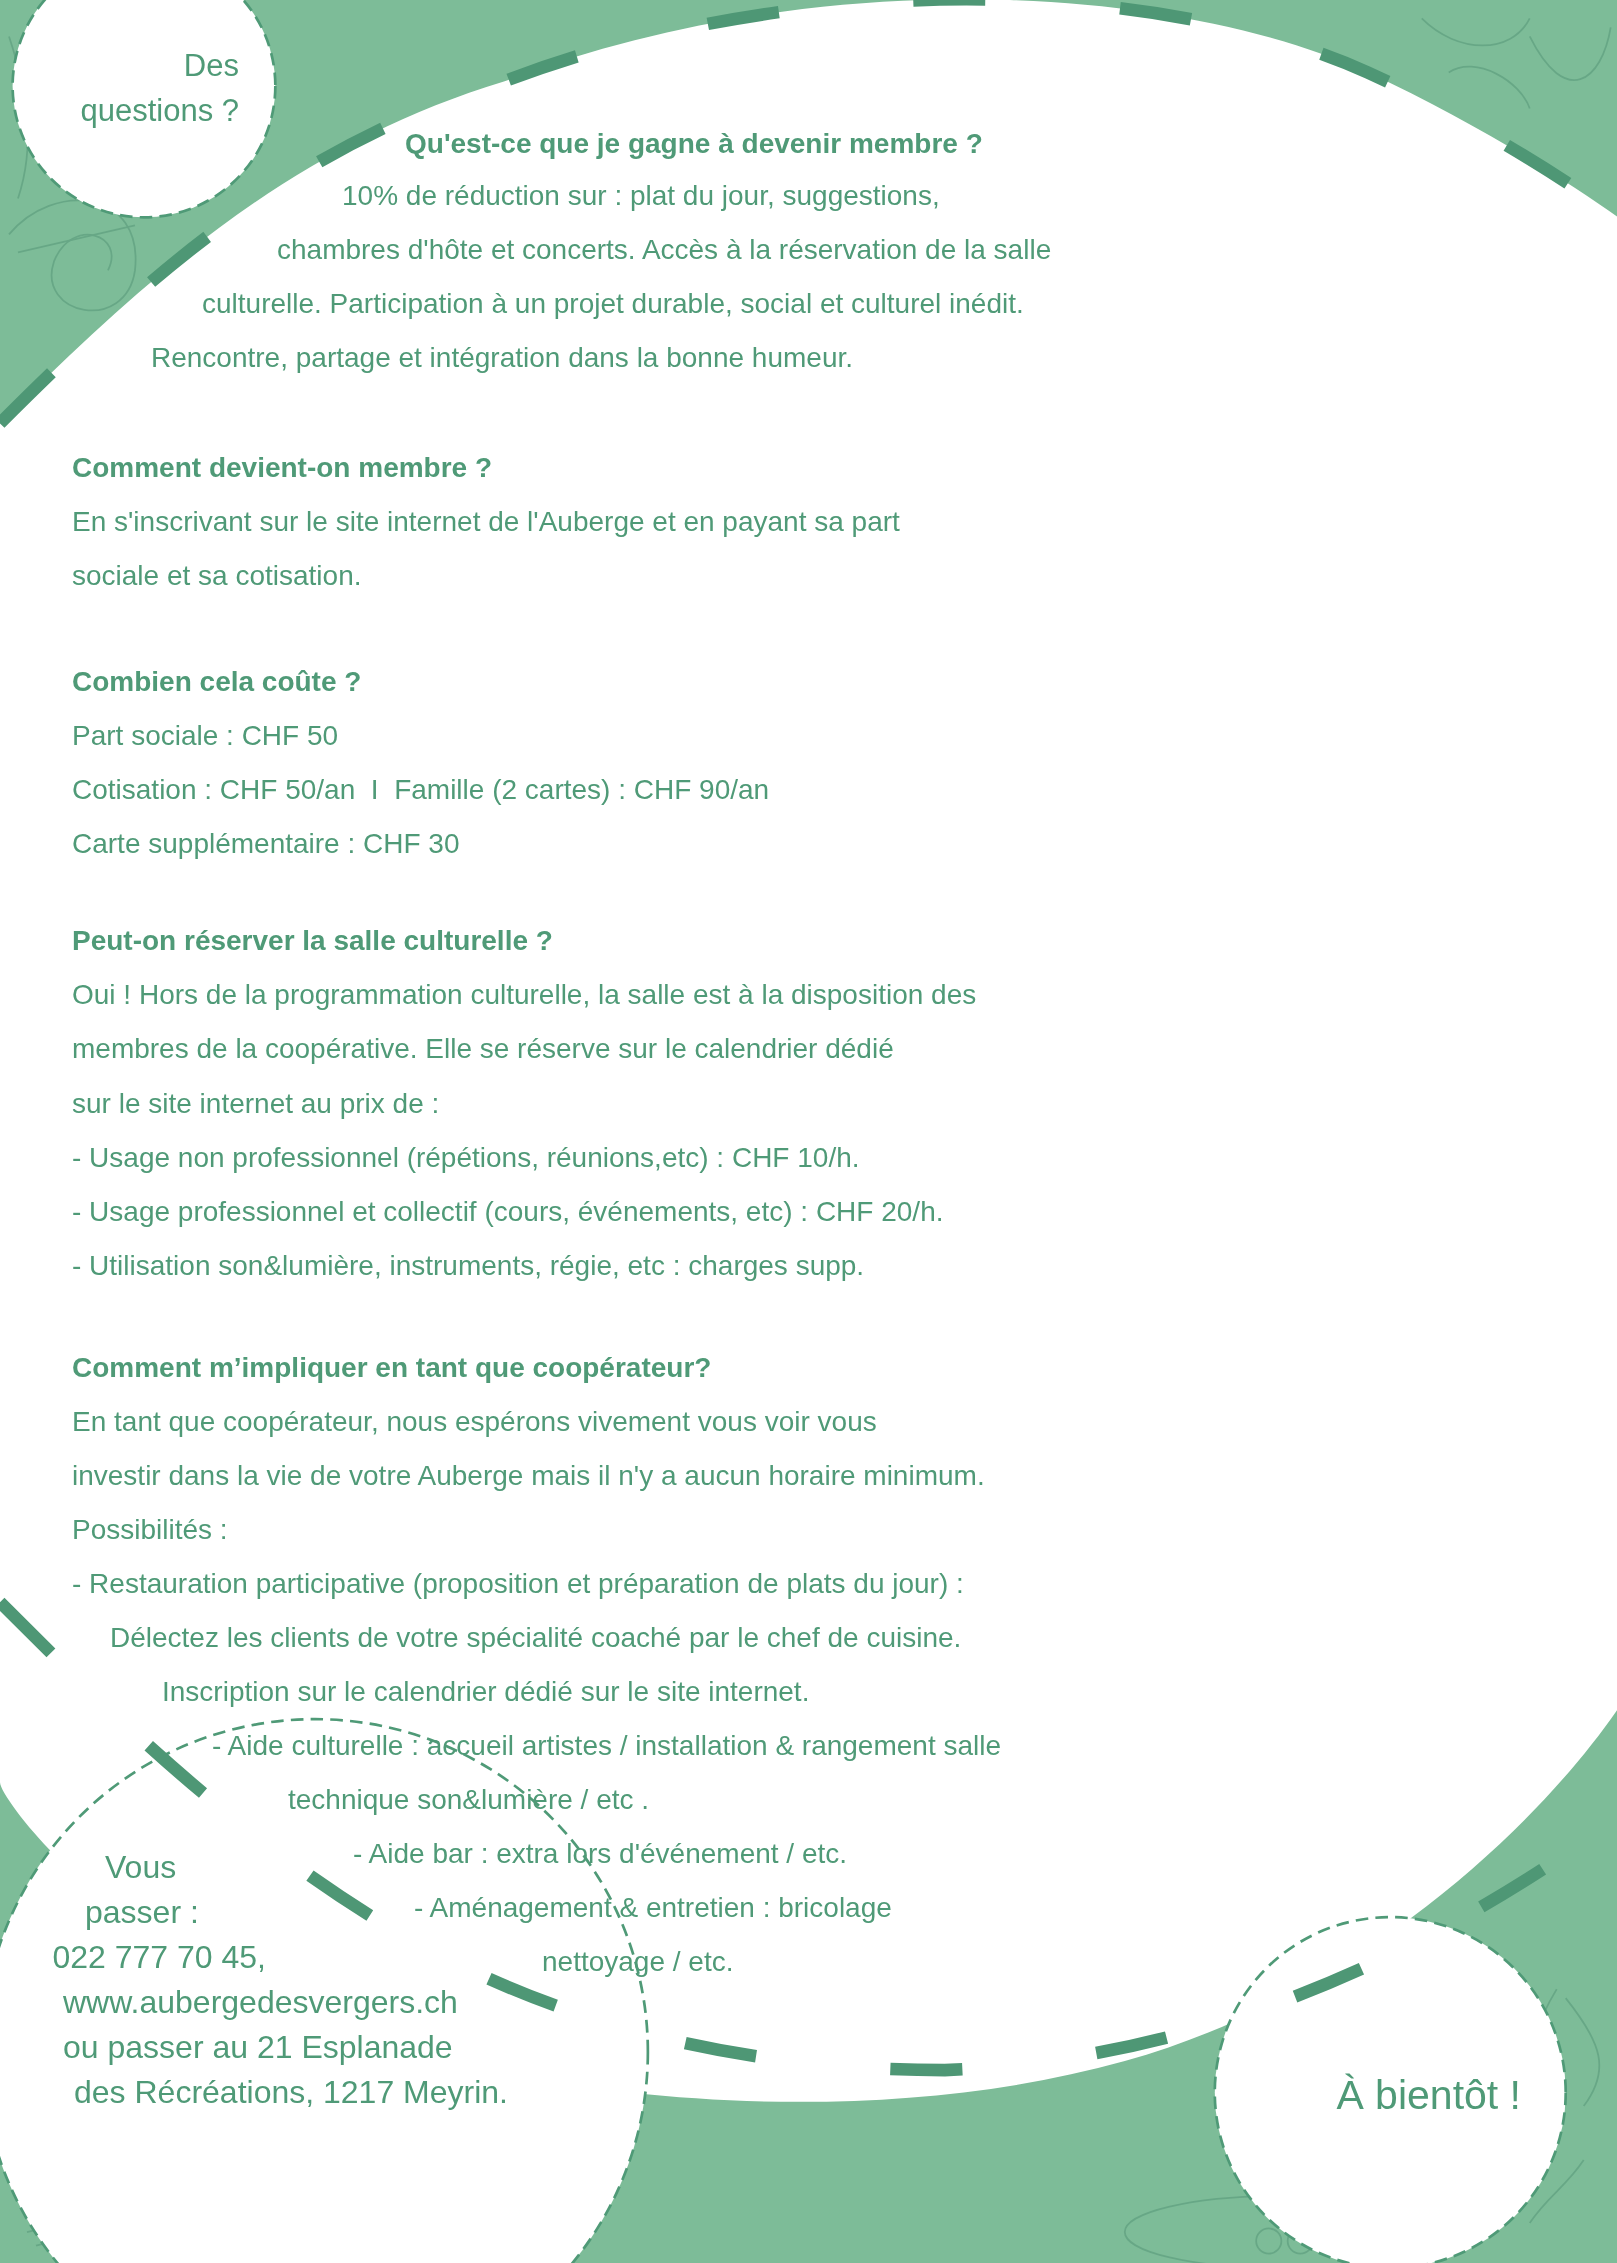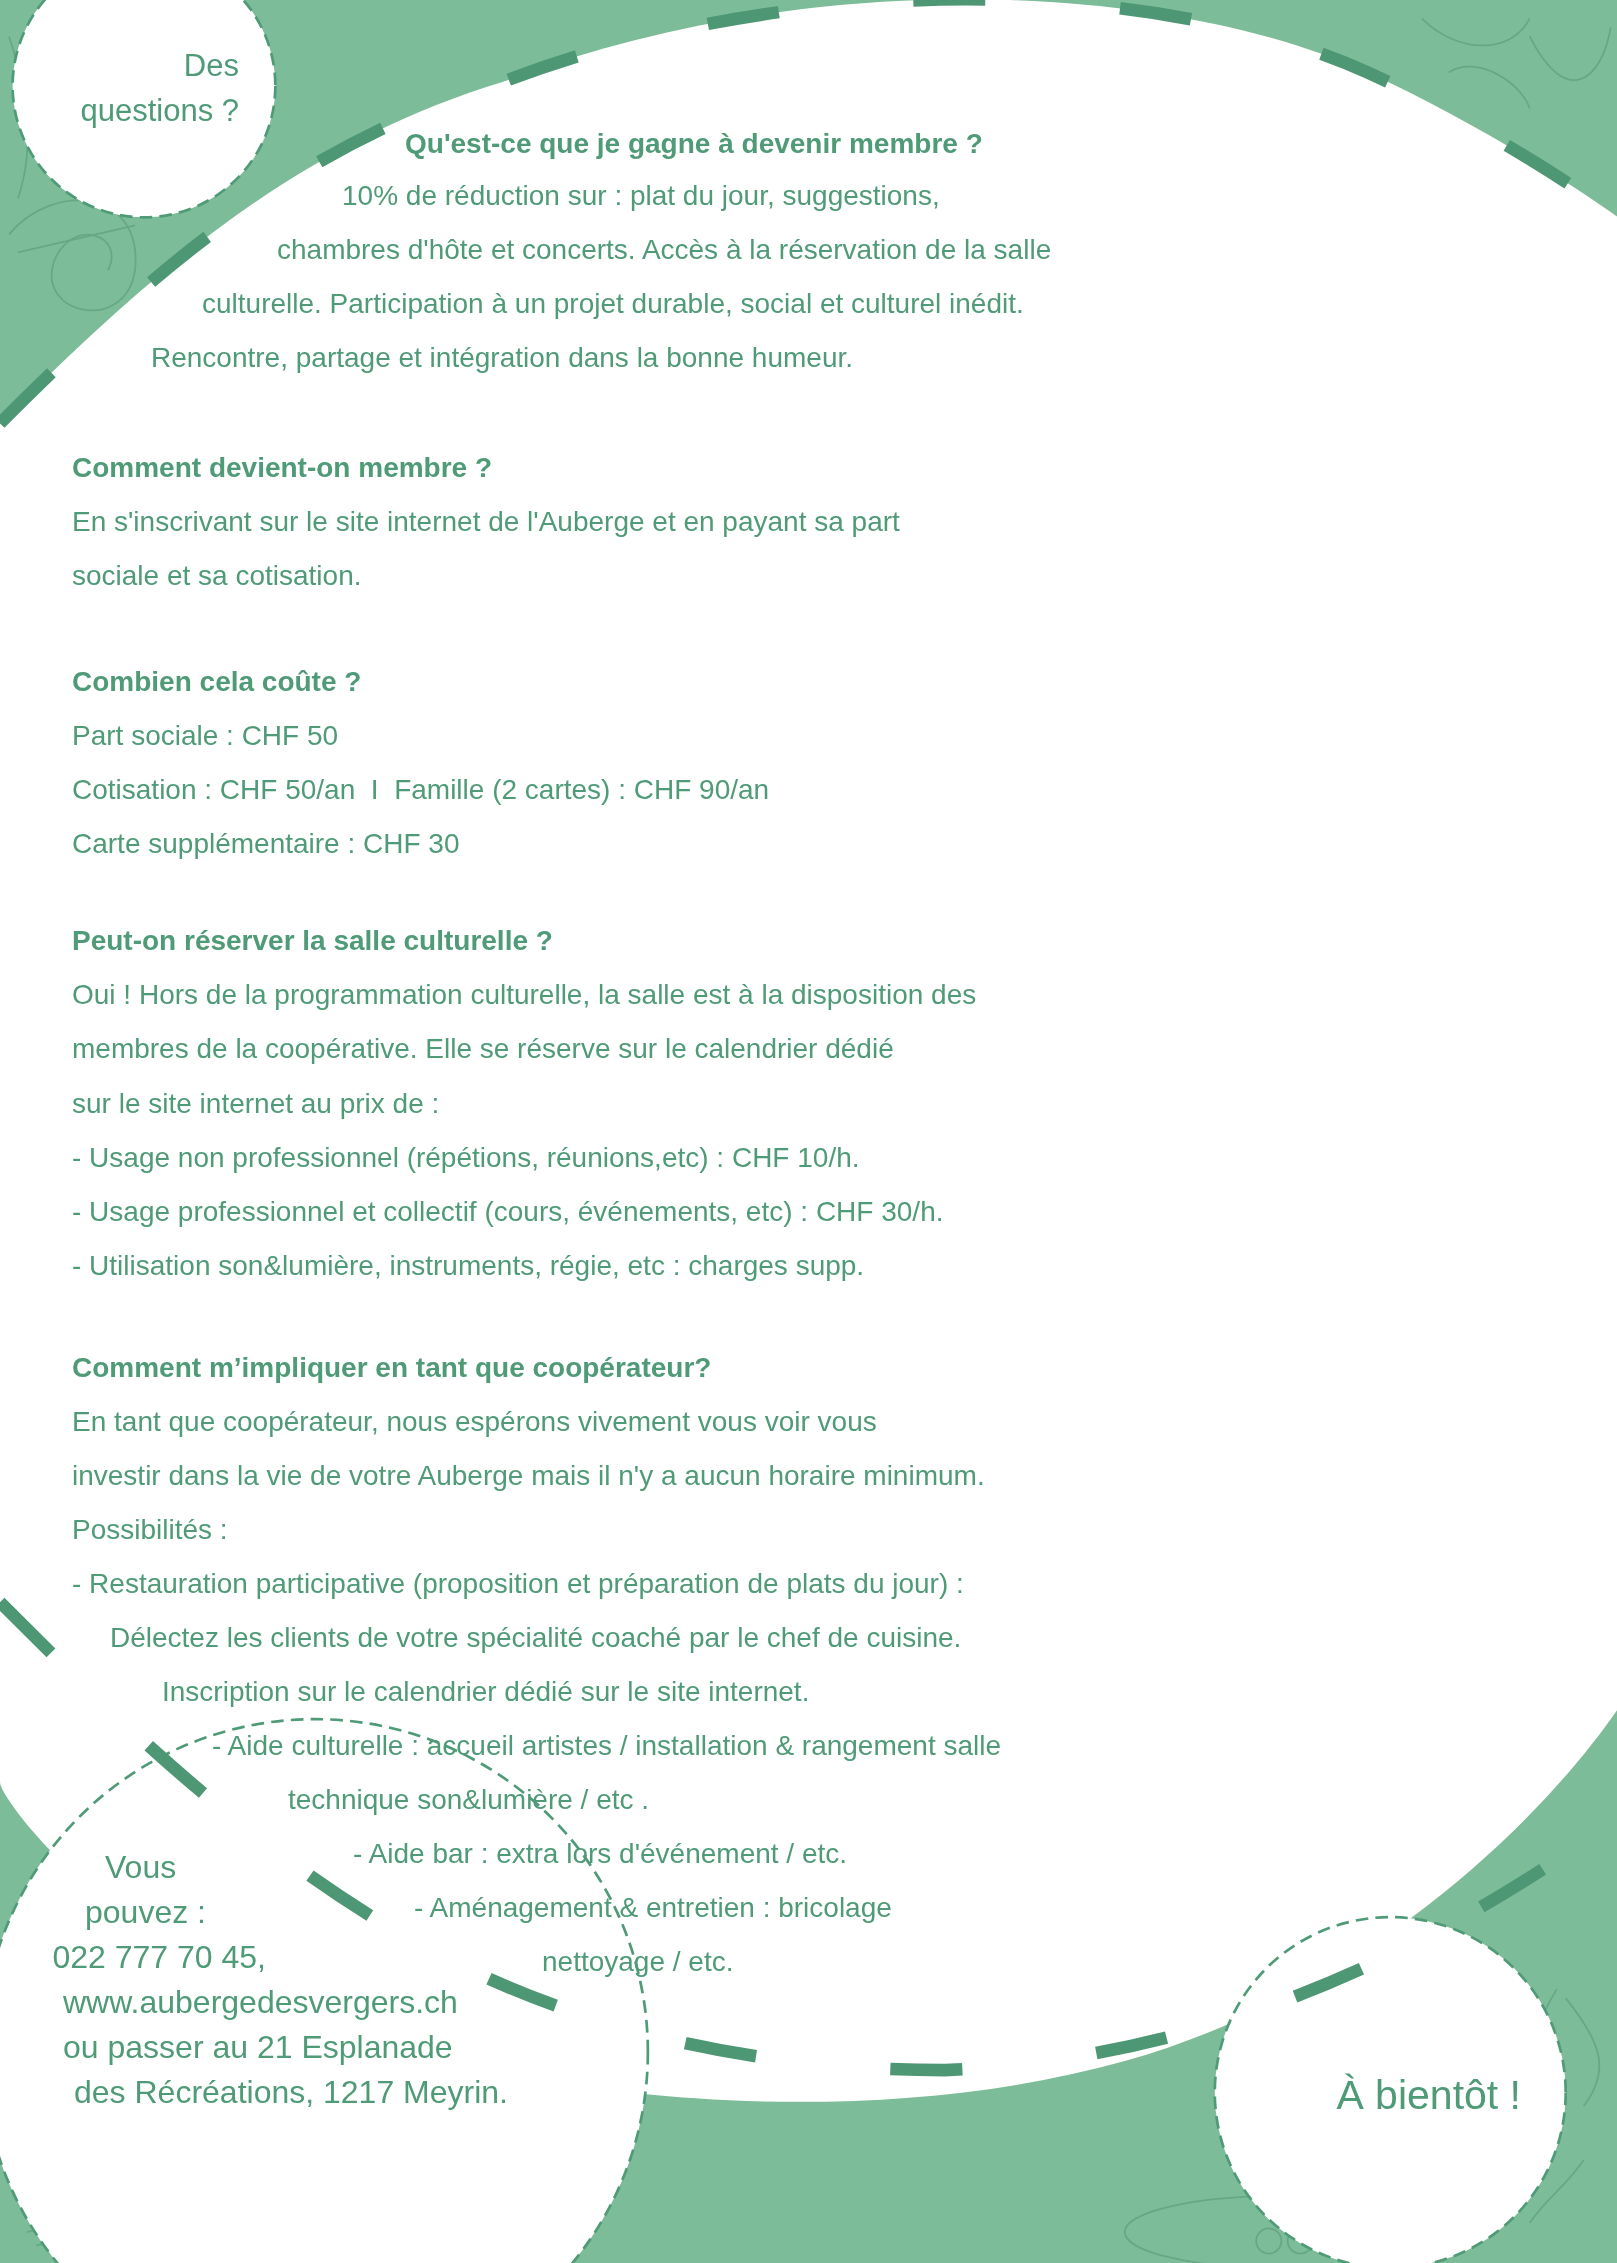--- a/index.html
+++ b/index.html
@@ -78,39 +78,39 @@
 <div class="text h" style="left:72px; top:655px;">Combien cela coûte ?</div>
 <div class="text" style="left:72px; top:709px;">Part sociale : CHF 50</div>
 <div class="text" style="left:72px; top:763px; white-space:pre;">Cotisation : CHF 50/an  I  Famille (2 cartes) : CHF 90/an</div>
 <div class="text" style="left:72px; top:817px;">Carte supplémentaire : CHF 30</div>
 
 <div class="text h" style="left:72px; top:914px;">Peut-on réserver la salle culturelle ?</div>
 <div class="text" style="left:72px; top:968px;">Oui ! Hors de la programmation culturelle, la salle est à la disposition des</div>
 <div class="text" style="left:72px; top:1022px;">membres de la coopérative. Elle se réserve sur le calendrier dédié</div>
 <div class="text" style="left:72px; top:1077px;">sur le site internet au prix de :</div>
 <div class="text" style="left:72px; top:1131px;">- Usage non professionnel (répétions, réunions,etc) : CHF 10/h.</div>
-<div class="text" style="left:72px; top:1185px;">- Usage professionnel et collectif (cours, événements, etc) : CHF 30/h.</div>
+<div class="text" style="left:72px; top:1185px;">- Usage professionnel et collectif (cours, événements, etc) : CHF 20/h.</div>
 <div class="text" style="left:72px; top:1239px;">- Utilisation son&amp;lumière, instruments, régie, etc : charges supp.</div>
 
 <div class="text h" style="left:72px; top:1341px;">Comment m’impliquer en tant que coopérateur?</div>
 <div class="text" style="left:72px; top:1395px;">En tant que coopérateur, nous espérons vivement vous voir vous</div>
 <div class="text" style="left:72px; top:1449px;">investir dans la vie de votre Auberge mais il n'y a aucun horaire minimum.</div>
 <div class="text" style="left:72px; top:1503px;">Possibilités :</div>
 <div class="text" style="left:72px; top:1557px;">- Restauration participative (proposition et préparation de plats du jour) :</div>
 <div class="text" style="left:110px; top:1611px;">Délectez les clients de votre spécialité coaché par le chef de cuisine.</div>
 <div class="text" style="left:162px; top:1665px;">Inscription sur le calendrier dédié sur le site internet.</div>
 <div class="text" style="left:212px; top:1719px;">- Aide culturelle : accueil artistes / installation &amp; rangement salle</div>
 <div class="text" style="left:288px; top:1773px;">technique son&amp;lumière / etc .</div>
 <div class="text" style="left:353px; top:1827px;">- Aide bar : extra lors d'événement / etc.</div>
 <div class="text" style="left:414px; top:1881px;">- Aménagement &amp; entretien : bricolage</div>
 <div class="text" style="left:542px; top:1935px;">nettoyage / etc.</div>
 
 <div class="bubble-text" style="left:47px; top:1845px; width:558px; font-size:32px; line-height:45px; text-align:left;">
   <div style="padding-left:58px;">Vous</div>
-  <div style="padding-left:38px;">pouvez :</div>
+  <div style="padding-left:38px;">passer :</div>
   <div style="padding-left:5.4px;">022 777 70 45,</div>
   <div style="padding-left:16px;">www.aubergedesvergers.ch</div>
   <div style="padding-left:16px;">ou passer au 21 Esplanade</div>
   <div style="padding-left:27px;">des Récréations, 1217 Meyrin.</div>
 </div>
 
 <div class="bubble-text" style="left:1260px; top:2068px; width:261px; font-size:41px; line-height:54px;">À bientôt !</div>
 
 
 </body></html>

